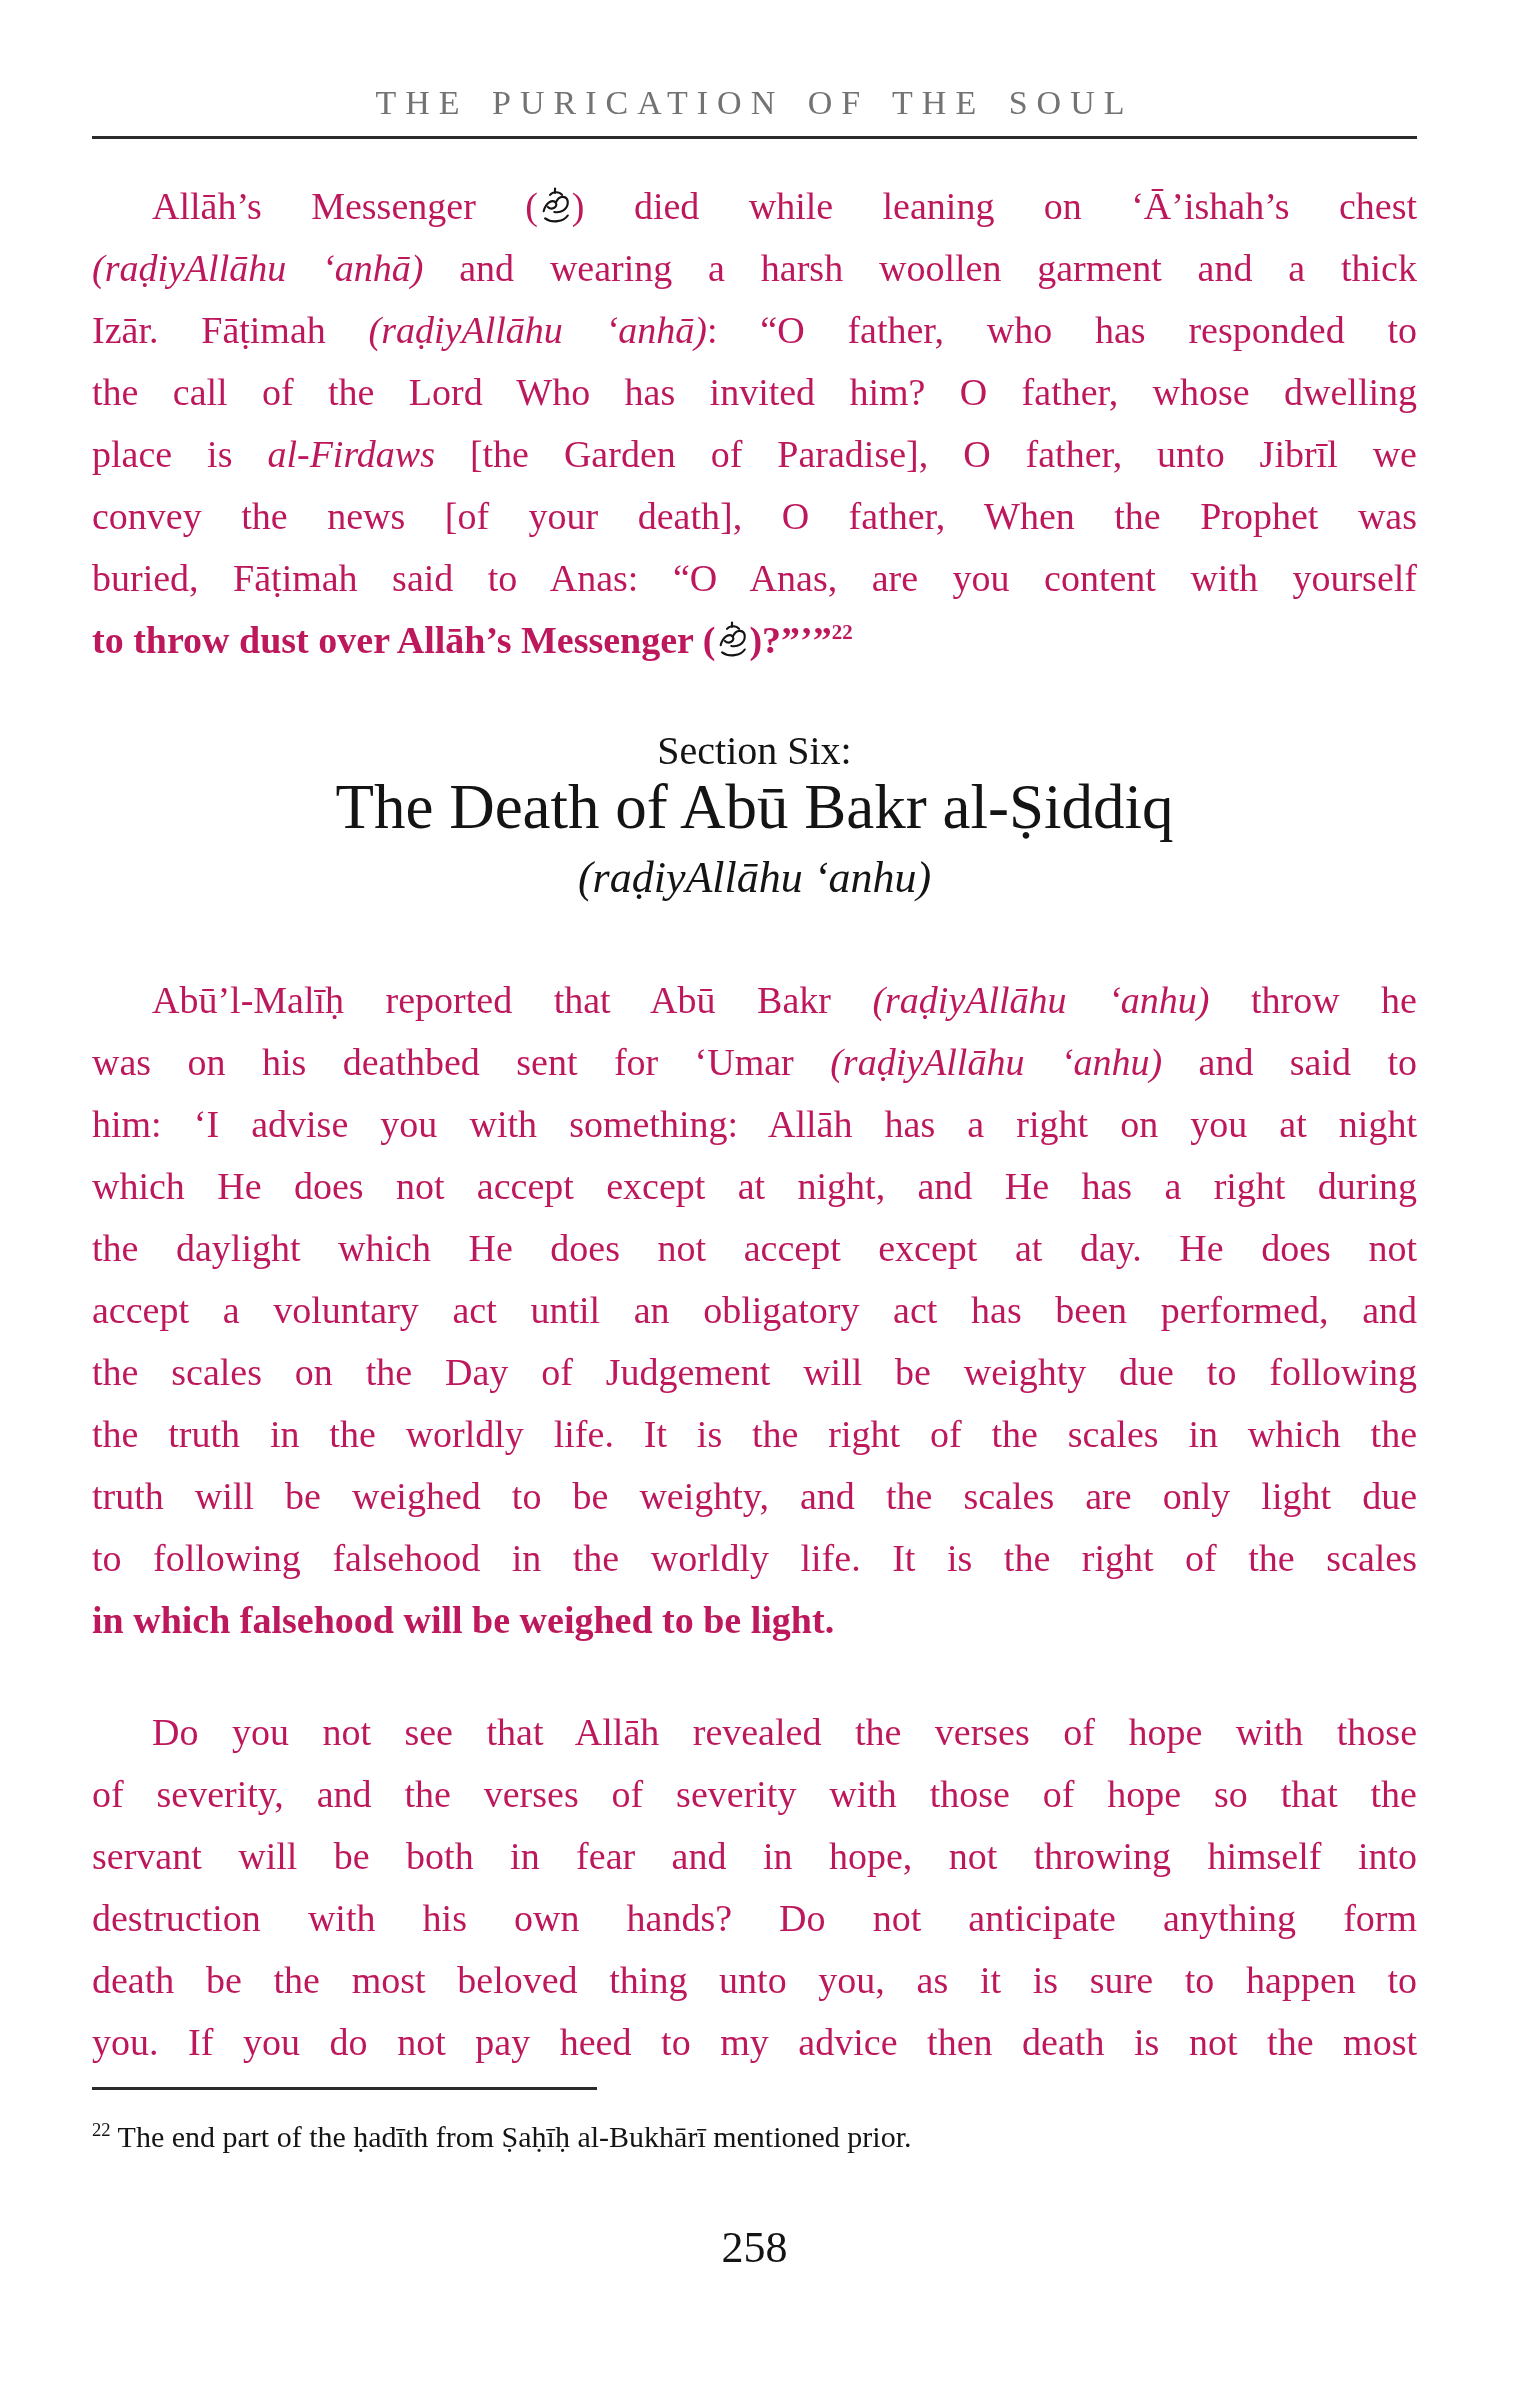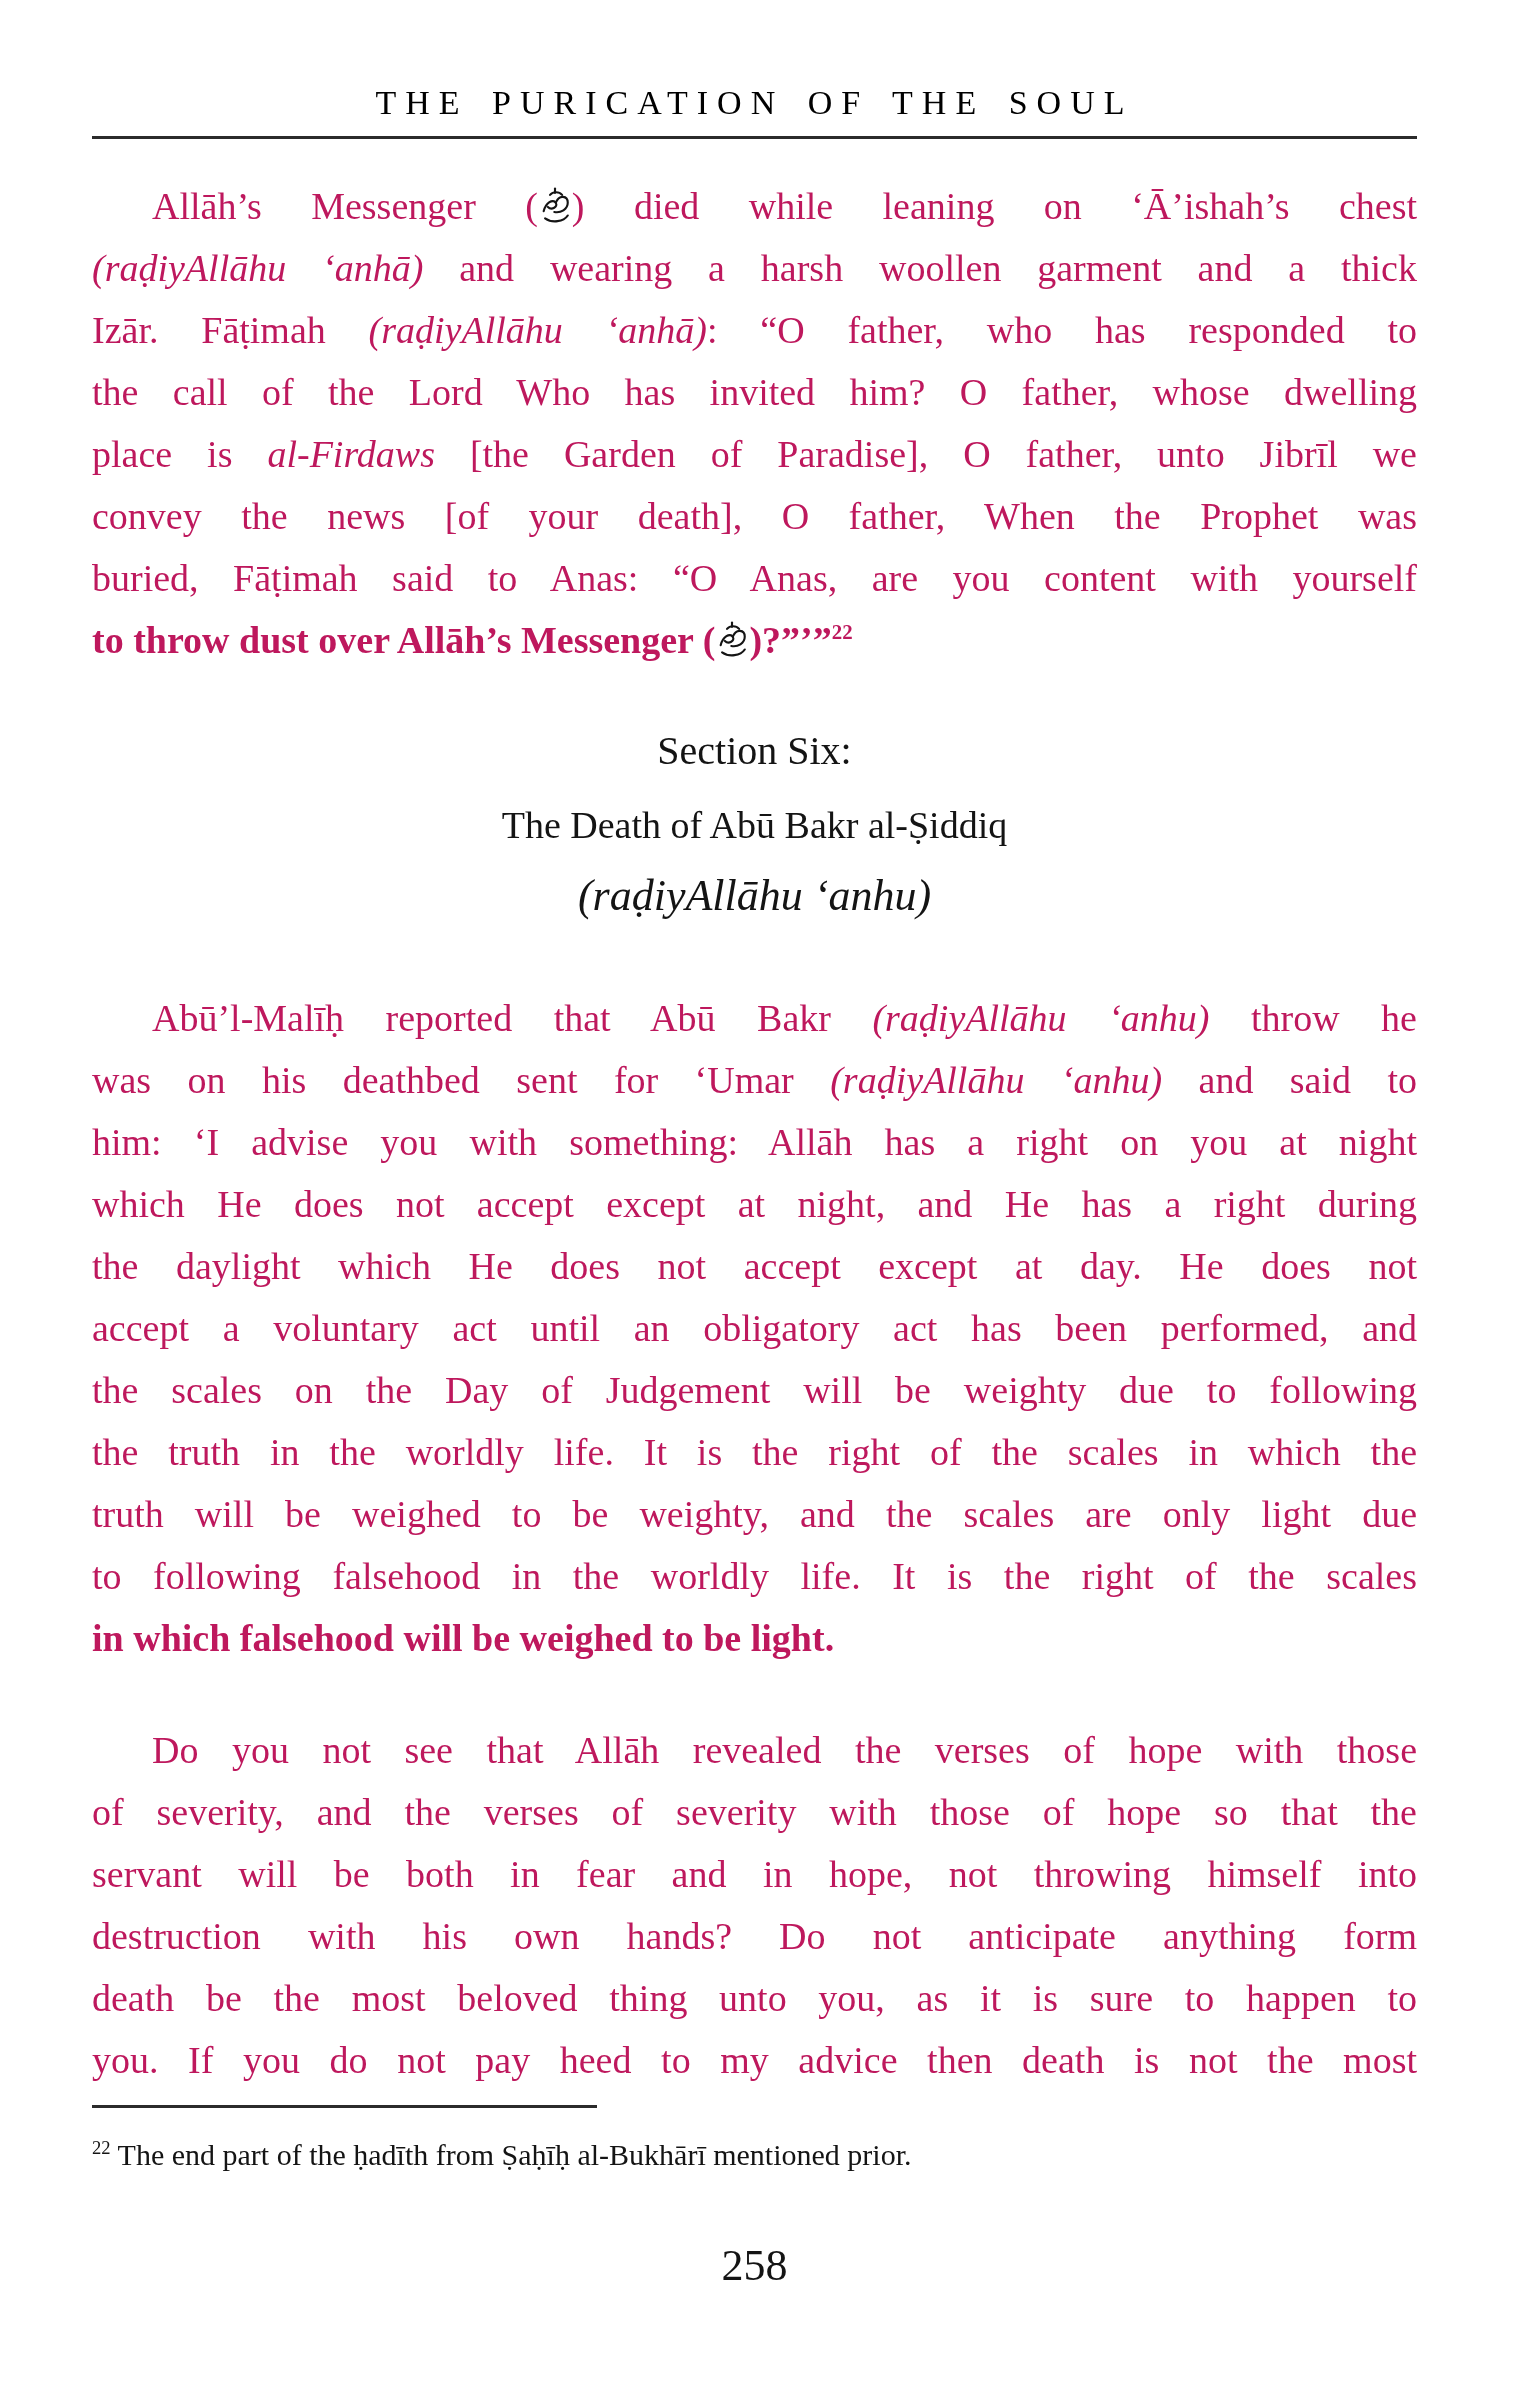--- a/index.html
+++ b/index.html
@@ -23,21 +23,21 @@
   .content {
     margin-left: 92px;
     width: 1325px;
   }
   .running-header {
     padding-top: 84px;
     text-align: center;
     font-size: 34px;
     letter-spacing: 9px;
     word-spacing: 6px;
-    color: #000000;
+    color: #737373;
   }
   .header-rule {
     height: 3px;
     background: #2b2b2b;
     margin-top: 14px;
   }
   .body-para {
     font-size: 38px;
     line-height: 62px;
     color: #be185d;
@@ -61,22 +61,21 @@
   }
   .section-heading {
     margin-top: 56px;
     text-align: center;
   }
   .section-label {
     font-size: 40px;
     line-height: 48px;
   }
   .section-title {
-    margin-top: 18px;
-    font-size: 38px;
+    font-size: 63px;
     line-height: 64px;
   }
   .section-subtitle {
     margin-top: 12px;
     font-size: 44px;
     line-height: 54px;
     font-style: italic;
   }
   .footnote-rule {
     margin-top: 14px;

